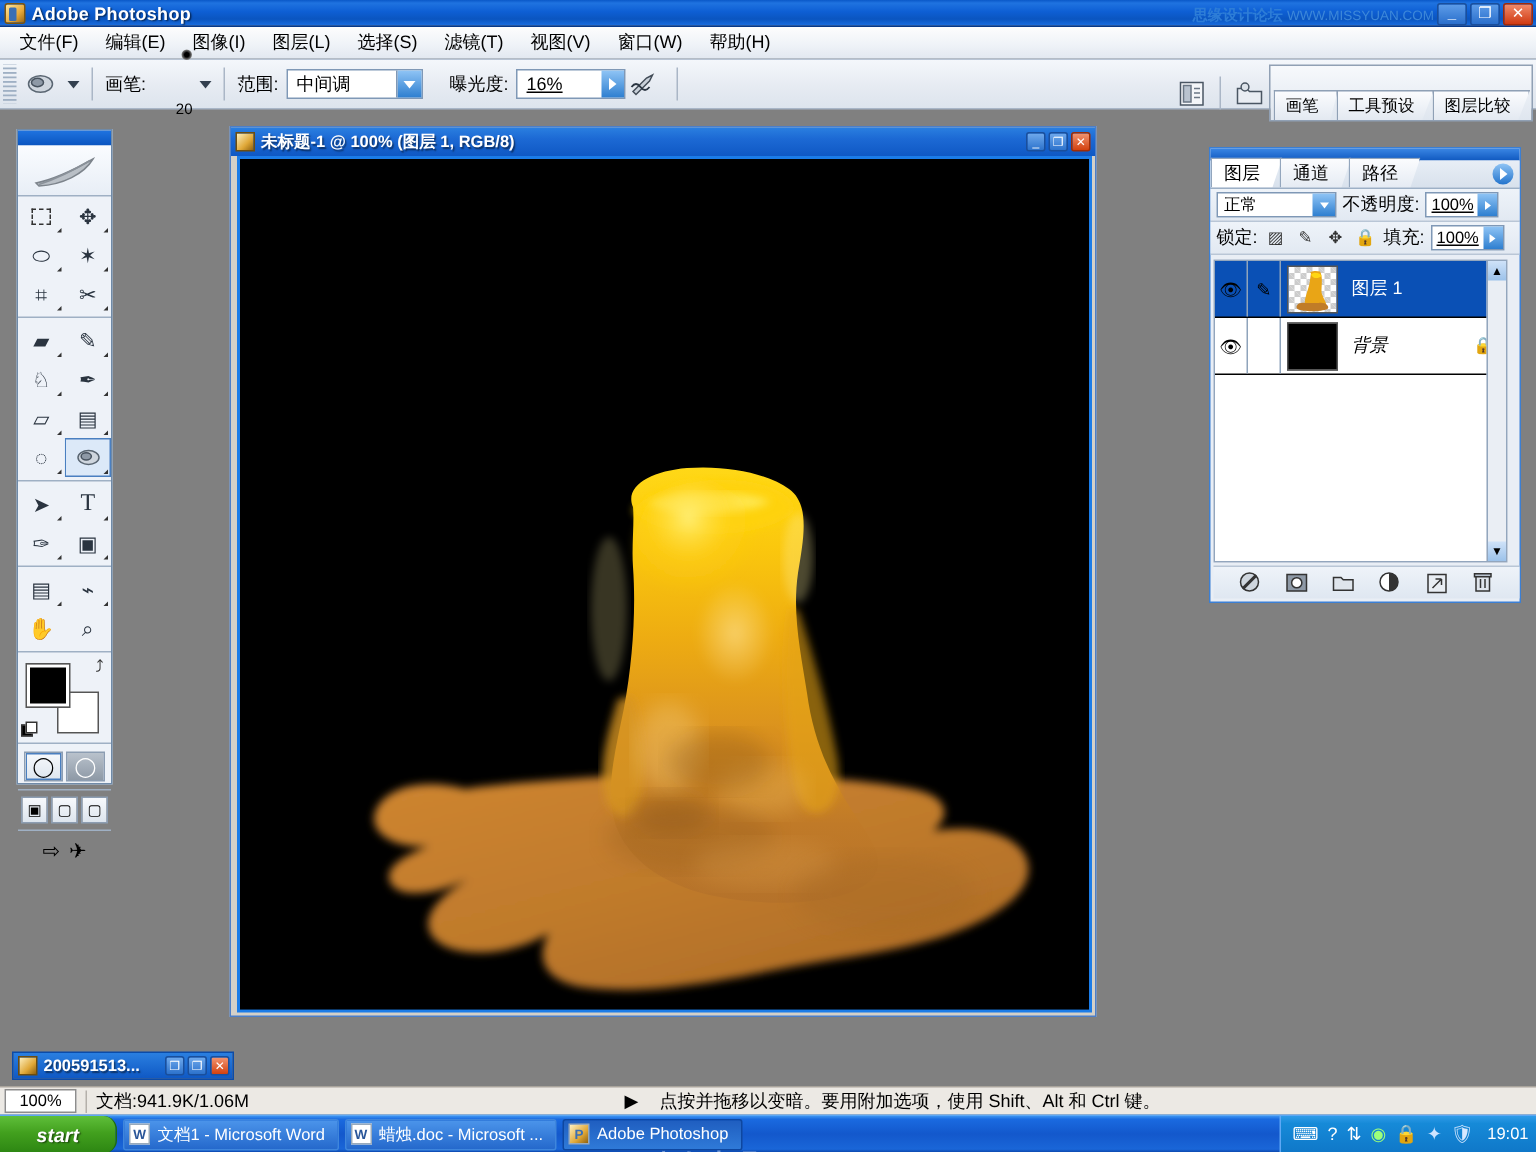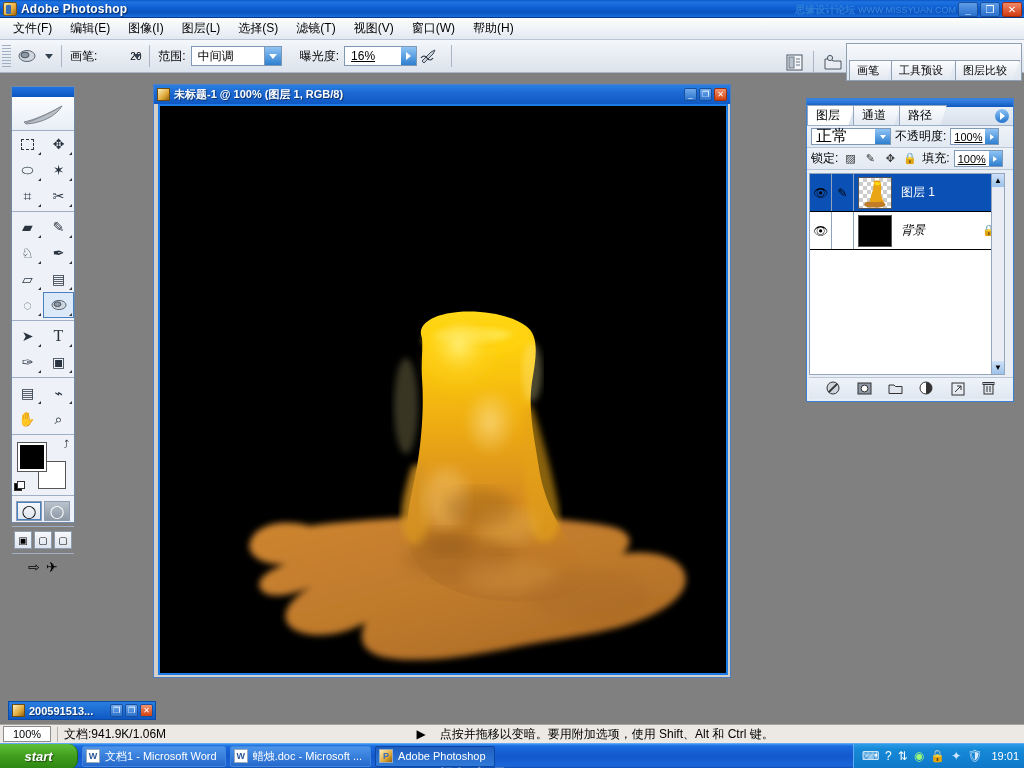--- a/index.html
+++ b/index.html
@@ -72,21 +72,21 @@
     background-size: 3px 3px; background-position: 2px 2px; }
   .opt-sep { width: 1px; height: 22px; background: #aab6c6; margin: 0 8px; }
   .opt-label { font-size: 12px; margin-right: 5px; white-space: nowrap; }
   .tool-icon-box {
     width: 26px; height: 24px; display:flex; align-items:center; justify-content:center;
   }
   .mini-arrow {
     width:0;height:0;border-left:4px solid transparent;border-right:4px solid transparent;
     border-top:5px solid #33404f; margin-left:5px;
   }
-  .brush-preview { display:flex; flex-direction:row; align-items:flex-end; width:26px;gap:28px; }
+  .brush-preview { display:flex; flex-direction:column; align-items:flex-end; width:26px;gap:28px; }
   .brush-dot { width:7px; height:7px; border-radius:50%;
     background: radial-gradient(circle,#000 30%, #888 70%, #ddd 100%); }
   .brush-num { font-size:10px; line-height:10px; margin-top:1px; }
   .combo {
     height: 20px; border: 1px solid #7f98b6; background:#fff;
     display:flex; align-items:center; font-size:12px;
   }
   .combo .val { padding: 0 6px; min-width: 72px; }
   .combo .drop {
     width:17px; height:18px; margin:0 0 0 0;
@@ -184,21 +184,21 @@
   .lp-menu:after{content:"";width:0;height:0;border-top:4px solid transparent;border-bottom:4px solid transparent;border-left:5px solid #fff;}
   .lp-row { display:flex; align-items:center; height:22px; padding:0 4px; gap:4px;
       background: linear-gradient(to bottom,#eef3f9,#e2e9f2); border-bottom:1px solid #b9c6d6; }
   .lp-row .lbl { font-size:12px; white-space:nowrap; }
   .lock-ico { width:16px;height:16px;display:flex;align-items:center;justify-content:center;font-size:11px;color:#333; }
   .opacity-box { height:17px;border:1px solid #7f98b6;background:#fff;display:flex;align-items:center; }
   .opacity-box .v { padding:0 3px; font-size:11px; text-decoration: underline; min-width:34px; text-align:left;}
   .opacity-box .d { width:13px;height:15px;background:linear-gradient(to bottom,#8fc4f5,#2e7fd0);display:flex;align-items:center;justify-content:center; }
   .opacity-box .d:after{content:"";width:0;height:0;border-top:3px solid transparent;border-bottom:3px solid transparent;border-left:4px solid #fff;}
   .blend-combo { height:17px;border:1px solid #7f98b6;background:#fff;display:flex;align-items:center;width:80px; }
-  .blend-combo .v { padding:0 4px; font-size:16px; flex:1; }
+  .blend-combo .v { padding:0 4px; font-size:11px; flex:1; }
   .blend-combo .d { width:15px;height:15px;background:linear-gradient(to bottom,#8fc4f5,#2e7fd0);display:flex;align-items:center;justify-content:center;}
   .blend-combo .d:after{content:"";width:0;height:0;border-left:3.5px solid transparent;border-right:3.5px solid transparent;border-top:4px solid #fff;}
   .layer-list { position:absolute; left:2px; top:74px; width:196px; height:202px; background:#fff; border:1px solid #93a6bd; overflow:hidden; }
   .layer-item { display:flex; align-items:center; height:38px; border-bottom:1px solid #000; position:relative; }
   .layer-item.selected { background:#0a50b5; }
   .eye-cell { width:22px; height:100%; display:flex;align-items:center;justify-content:center; border-right:1px solid #8fa4bb; font-size:12px; }
   .link-cell { width:22px; height:100%; display:flex;align-items:center;justify-content:center; border-right:1px solid #8fa4bb; font-size:12px; }
   .thumb-cell { width:34px; height:32px; margin-left:4px; border:1px solid #555; overflow:hidden; position:relative; }
   .thumb-checker { position:absolute; inset:0;
      background-image: linear-gradient(45deg,#ccc 25%,transparent 25%,transparent 75%,#ccc 75%),

